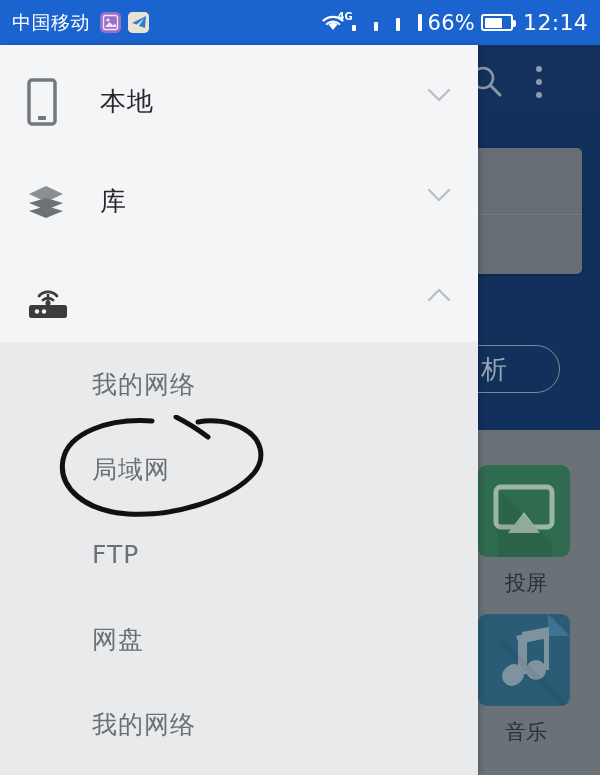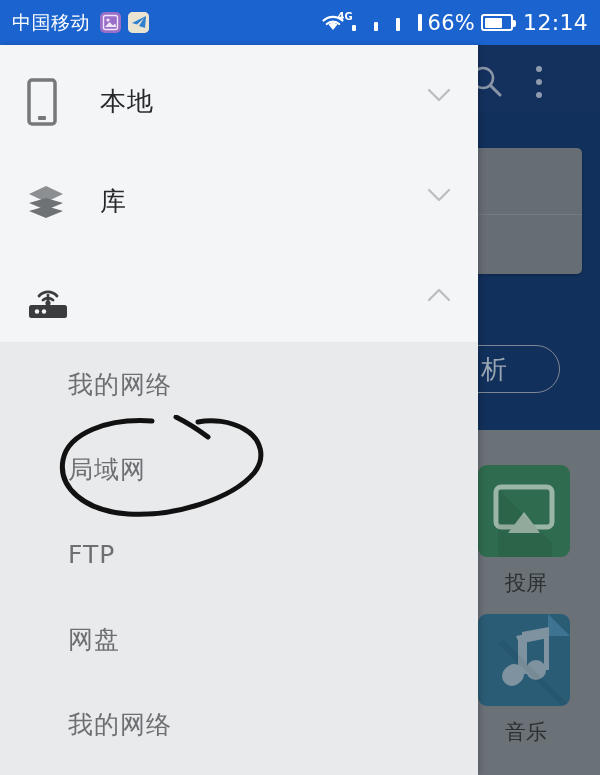--- a/index.html
+++ b/index.html
@@ -61,21 +61,21 @@
 
   
   .drawer{position:absolute;left:0;top:45px;width:478px;height:730px;background:#f4f5f7;
     box-shadow:2px 0 6px rgba(0,0,0,.18);}
   .grp{height:100px;display:flex;align-items:center;padding:13px 0 0 26px;box-sizing:border-box;position:relative;}
   .grp .ico{width:54px;display:flex;align-items:center;justify-content:flex-start;}
   .grp .glabel{font-size:26px;color:#26282b;margin-left:20px;letter-spacing:1px;}
   .grp .chev{position:absolute;right:28px;top:50%;margin-top:-7px;width:22px;height:14px;}
 
   .submenu{position:absolute;left:0;top:297px;width:478px;bottom:0;background:#e8eaec;}
-  .subitem{height:85px;display:flex;align-items:center;padding-left:68px;box-sizing:border-box;}
+  .subitem{height:85px;display:flex;align-items:center;padding-left:92px;box-sizing:border-box;}
   .subitem span{font-size:25px;color:#6c7073;letter-spacing:1px;}
 
   
   .annot{position:absolute;left:56px;top:415px;width:216px;height:105px;pointer-events:none;}
 
   
   .watermark{position:absolute;right:8px;bottom:6px;font-size:20px;color:#f0f0f0;
     text-shadow:0 1px 1px rgba(0,0,0,.45);letter-spacing:1px;white-space:nowrap;
     font-family:"DejaVu Sans","Liberation Sans",sans-serif;}
 </style>

